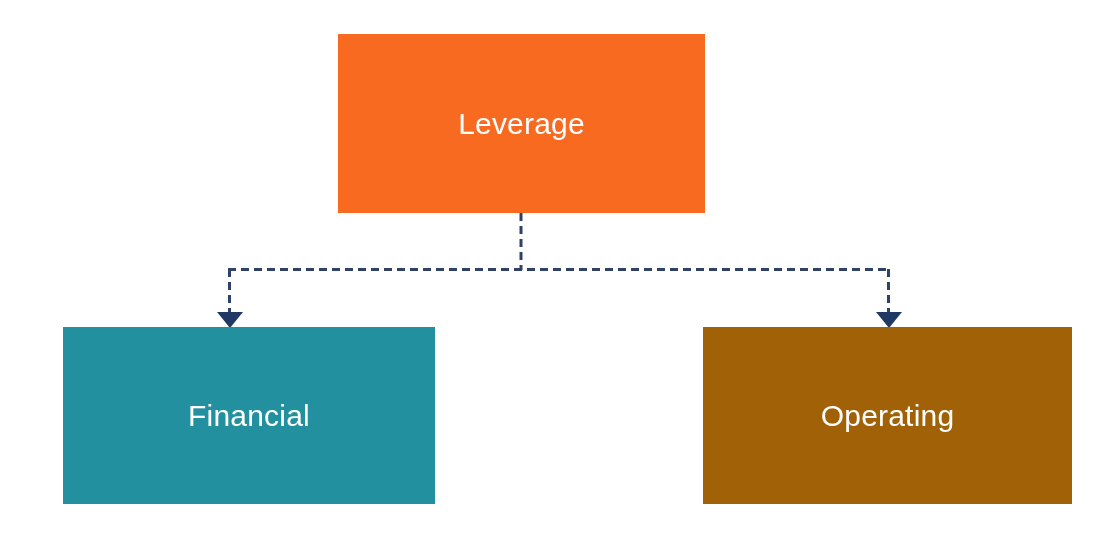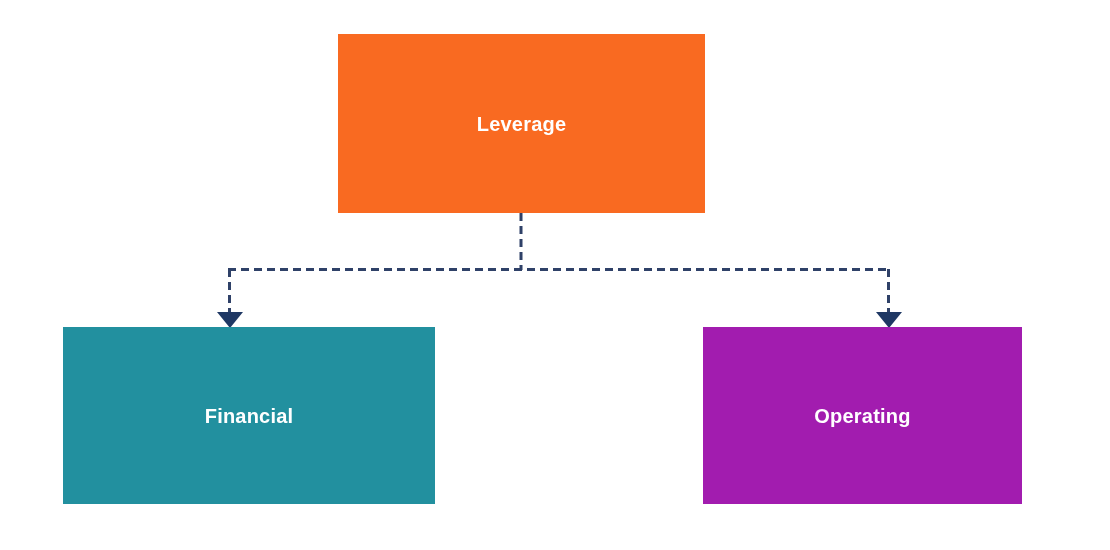--- a/index.html
+++ b/index.html
@@ -28,22 +28,22 @@
   }
   .node-box {
     position: absolute;
     display: flex;
     align-items: center;
     justify-content: center;
     box-sizing: border-box;
   }
   .node-label {
     color: #ffffff;
-    font-weight: bold;
-    font-size: 20px;
+    font-weight: normal;
+    font-size: 30px;
     letter-spacing: 0.2px;
     line-height: 1;
     text-align: center;
     white-space: nowrap;
   }
   #node-leverage {
     left: 338px;
     top: 34px;
     width: 367px;
     height: 179px;
@@ -53,23 +53,23 @@
     left: 43px;
     top: 327px;
     width: 372px;
     height: 177px;
     background: #22909f;
     margin-left: 20px;
   }
   #node-operating {
     left: 703px;
     top: 327px;
-    width: 319px;
+    width: 369px;
     height: 177px;
-    background: #a21caf;
+    background: #a16207;
   }
 </style>
 </head>
 <body>
 
 <div id="diagram-canvas">
 
   <svg id="connector-layer" viewBox="0 0 1110 550" width="1110" height="550" xmlns="http://www.w3.org/2000/svg">
 
     <line x1="521" y1="213" x2="521" y2="270" stroke="#2f4168" stroke-width="3" stroke-dasharray="8 5"></line>

